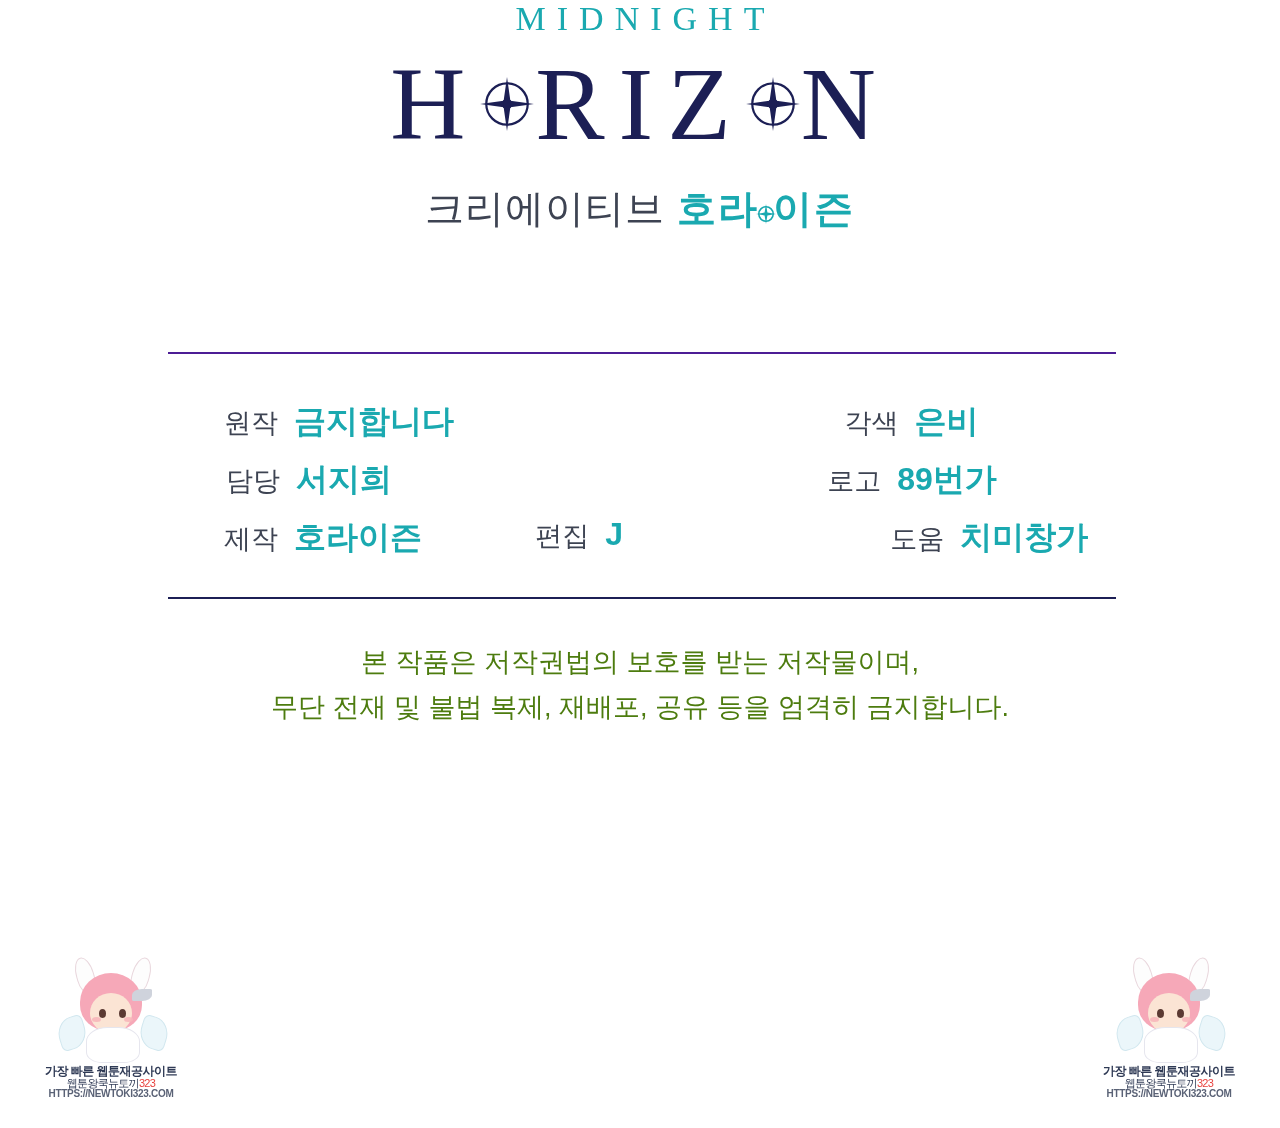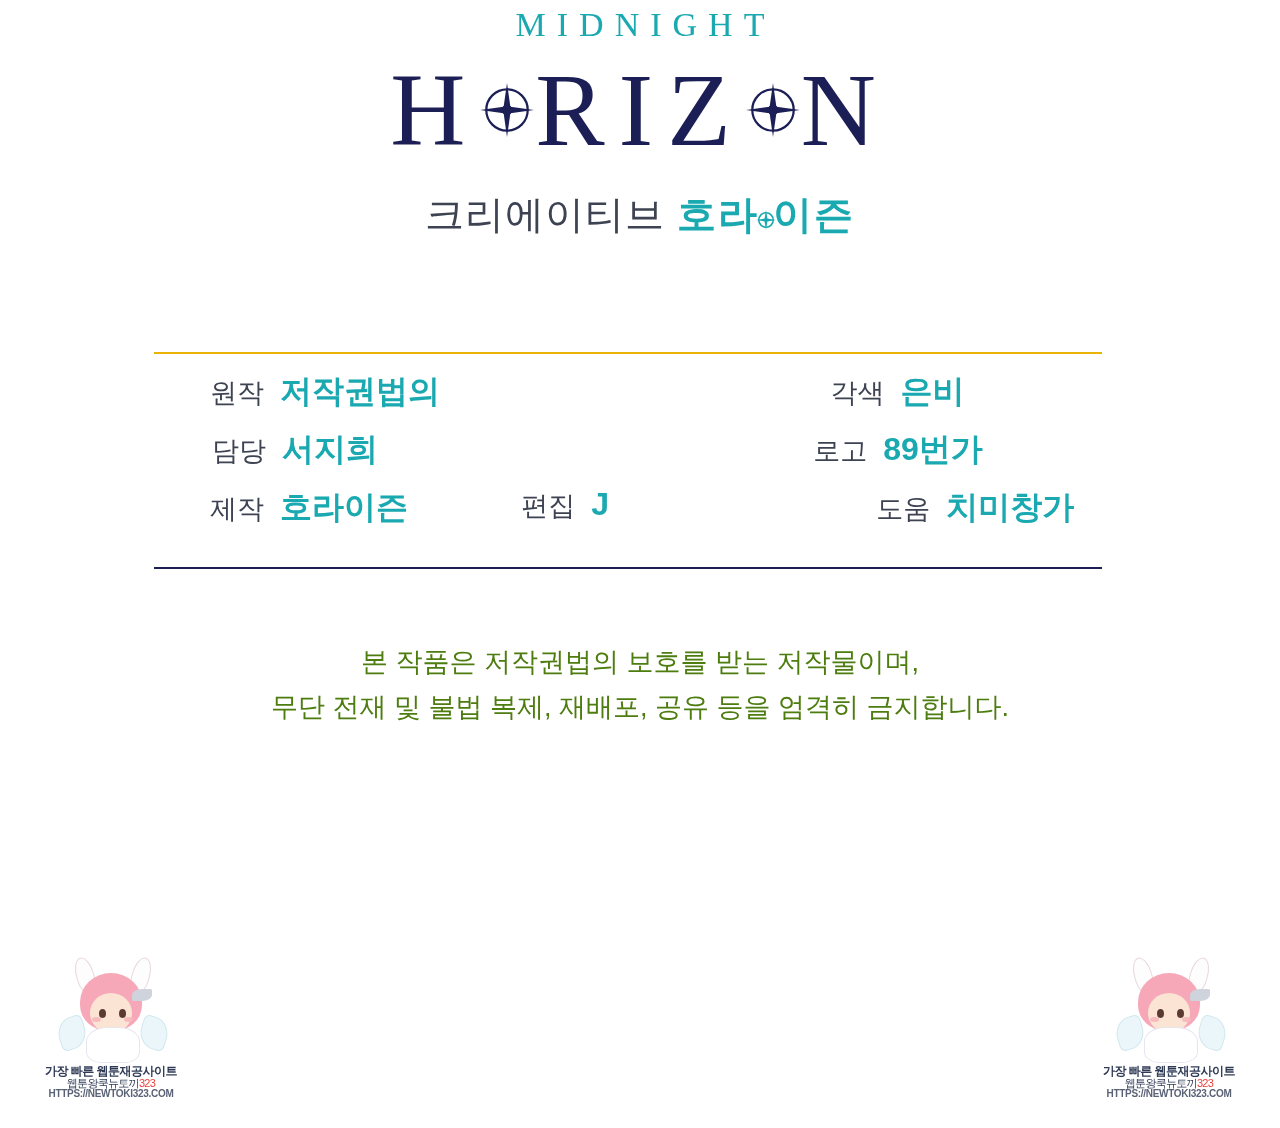--- a/index.html
+++ b/index.html
@@ -17,21 +17,20 @@
 
   
   .title-block {
     position: absolute;
     top: 0;
     left: 0;
     width: 1280px;
     text-align: center;
   }
   .midnight {
-    margin-top: 6px;
     font-family: "Liberation Serif", serif;
     font-size: 34px;
     letter-spacing: 11px;
     color: #1aa9b0;
     text-indent: 11px;
     font-weight: 400;
   }
   .horizon-row {
     margin-top: 14px;
     display: flex;
@@ -77,25 +76,25 @@
     vertical-align: baseline;
     position: relative;
     top: 2px;
     margin: 0 -3px;
   }
 
   
   .credits {
     position: absolute;
     top: 352px;
-    left: 154px;
+    left: 168px;
     width: 948px;
-    border-top: 2px solid #eab308;
+    border-top: 2px solid #4c1d95;
     border-bottom: 2px solid #1c1f55;
-    padding: 9px 0 30px 0;
+    padding: 39px 0 30px 0;
     box-sizing: border-box;
   }
   .credit-row {
     display: flex;
     width: 100%;
     margin: 0;
     padding: 0;
   }
   .credit-cell {
     flex: 1 1 0;
@@ -282,21 +281,21 @@
         </svg></span><span class="sub-accent">이</span><span class="sub-accent">즌</span>
   </div>
 
 </div>
 
 <div class="credits">
 
   <div class="credit-row">
     <div class="credit-cell c1">
       <span class="role">원작</span>
-      <span class="name">저작권법의</span>
+      <span class="name">금지합니다</span>
     </div>
     <div class="credit-cell c3">
       <span class="role">각색</span>
       <span class="name">은비</span>
     </div>
   </div>
 
   <div class="credit-row">
     <div class="credit-cell c2">
       <span class="role">담당</span>

